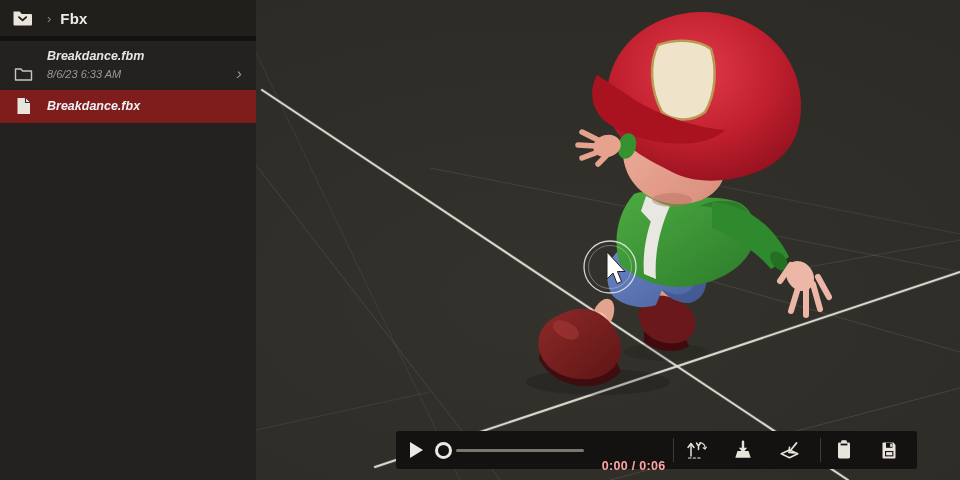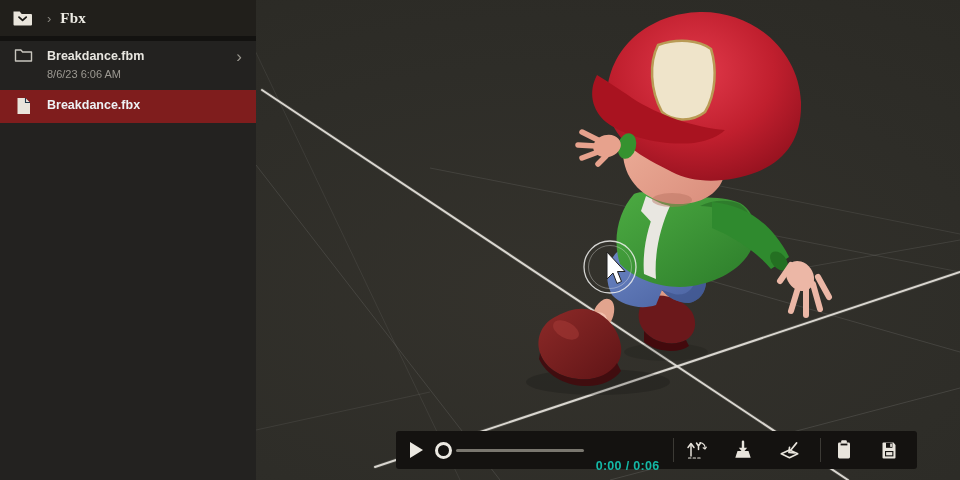--- a/index.html
+++ b/index.html
@@ -14,43 +14,43 @@
   
   .sidebar{
     position:absolute;left:0;top:0;width:256px;height:480px;
     background:#232220;z-index:3;
   }
   .sb-header{
     height:41px;background:#211f1b;display:flex;align-items:center;
     padding:0 12px;border-bottom:5px solid #131210;box-sizing:border-box;
   }
   .sb-header .crumb-sep{color:#8a8780;font-size:13px;margin:0 9px 0 13px;}
-  .sb-header .crumb-label{color:#edebe4;font-size:15px;font-weight:700;letter-spacing:.2px;font-family:Liberation Serif, serif;}
+  .sb-header .crumb-label{color:#edebe4;font-size:15px;font-weight:700;letter-spacing:.2px;}
   .file-row{
-    display:flex;align-items:flex-start;padding:7px 10px 8px 12px;cursor:default;
+    display:flex;align-items:flex-end;padding:7px 10px 8px 12px;cursor:default;font-style:italic;
   }
   .file-row.selected{background:#7f1d1d;}
   .file-row .row-icon{width:22px;margin-right:13px;flex:0 0 auto;display:flex;align-items:center;justify-content:center;}
   .file-row .row-text{flex:1 1 auto;min-width:0;}
   .file-row .row-title{color:#e8e6e0;font-size:12.5px;font-weight:600;line-height:17px;}
   .file-row.selected .row-title{color:#eef2f5;}
   .file-row .row-meta{color:#9c9992;font-size:11px;line-height:15px;margin-top:2px;}
   .file-row.selected .row-meta{color:#a9b7c1;}
   .file-row .row-chevron{color:#9a978f;font-size:17px;line-height:1;padding:0 4px;flex:0 0 auto;}
   
   .playbar{
     position:absolute;left:396px;top:431px;width:521px;height:38px;
     background:#141210;border-radius:3px;display:flex;align-items:center;
     z-index:3;box-sizing:border-box;padding:0 6px 0 4px;
   }
   .pb-btn{background:none;border:none;padding:0;display:flex;align-items:center;justify-content:center;cursor:pointer;}
   .pb-play{width:32px;height:34px;}
   .pb-playhead{width:17px;height:17px;border:3px solid #ece9e2;border-radius:50%;box-sizing:border-box;margin-left:3px;background:transparent;cursor:pointer;}
   .pb-track{width:128px;height:3px;background:#7a776f;margin-left:4px;border-radius:2px;cursor:pointer;}
-  .pb-time{color:#14b8a6;font-size:12.5px;font-weight:600;letter-spacing:.3px;margin-left:12px;width:70px;text-align:left;white-space:nowrap;margin-top:31px;}
+  .pb-time{color:#fca5a5;font-size:12.5px;font-weight:600;letter-spacing:.3px;margin-left:12px;width:70px;text-align:right;white-space:nowrap;margin-top:31px;}
   .pb-div{width:1px;height:24px;background:#3c3a35;margin:0 0 0 8px;flex:0 0 auto;}
   .pb-icon{width:46px;height:34px;}
   .pb-icon-sm{width:45px;height:34px;}
 </style>
 </head>
 <body>
 
 <div class="stage">
 
   <div class="viewport">
@@ -180,21 +180,21 @@
 
     <div>
       <div class="file-row">
         <span class="row-icon">
           <svg width="19" height="15" viewBox="0 0 19 15">
             <path d="M1.5,2 h5.4 l1.7,2 h8.9 v9 h-16 Z" fill="none" stroke="#c9c6be" stroke-width="1.4" stroke-linejoin="round"></path>
           </svg>
         </span>
         <span class="row-text">
           <div class="row-title">Breakdance.fbm</div>
-          <div class="row-meta">8/6/23 6:06 AM</div>
+          <div class="row-meta">8/6/23 6:33 AM</div>
         </span>
         <span class="row-chevron">›</span>
       </div>
 
       <div class="file-row selected">
         <span class="row-icon">
           <svg width="15" height="18" viewBox="0 0 15 18">
             <path d="M1.5,1 h8 l4.5,4.5 v11.5 h-12.5 Z" fill="#e9e5dc"></path>
             <path d="M9.5,1 v4.5 h4.5" fill="none" stroke="#20374a" stroke-width="1.1"></path>
           </svg>

